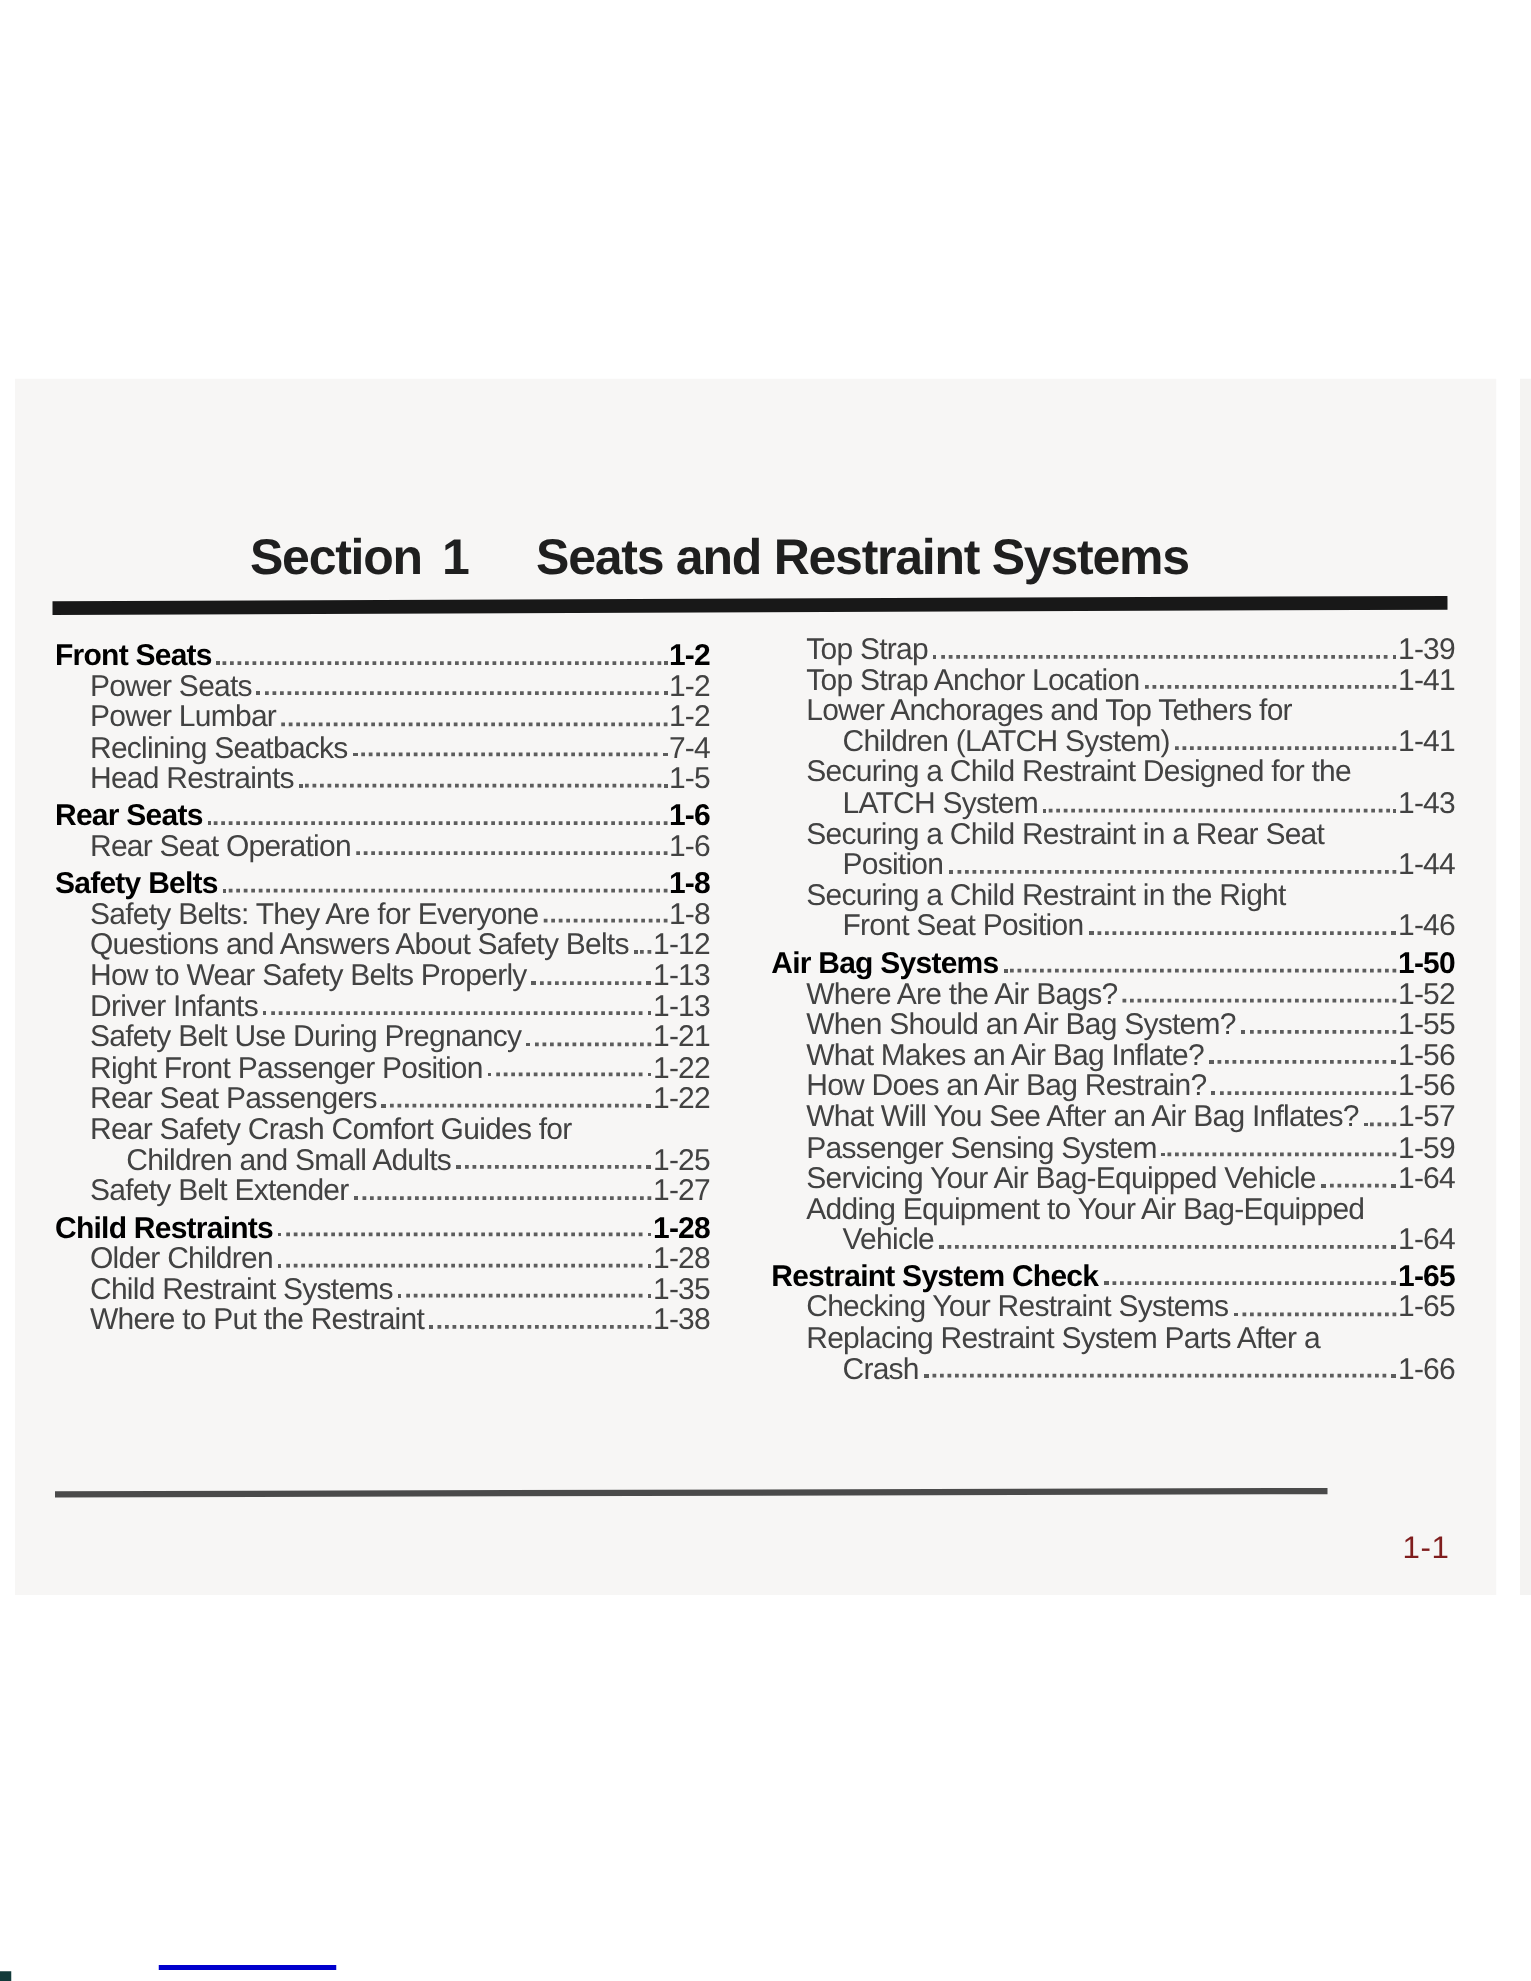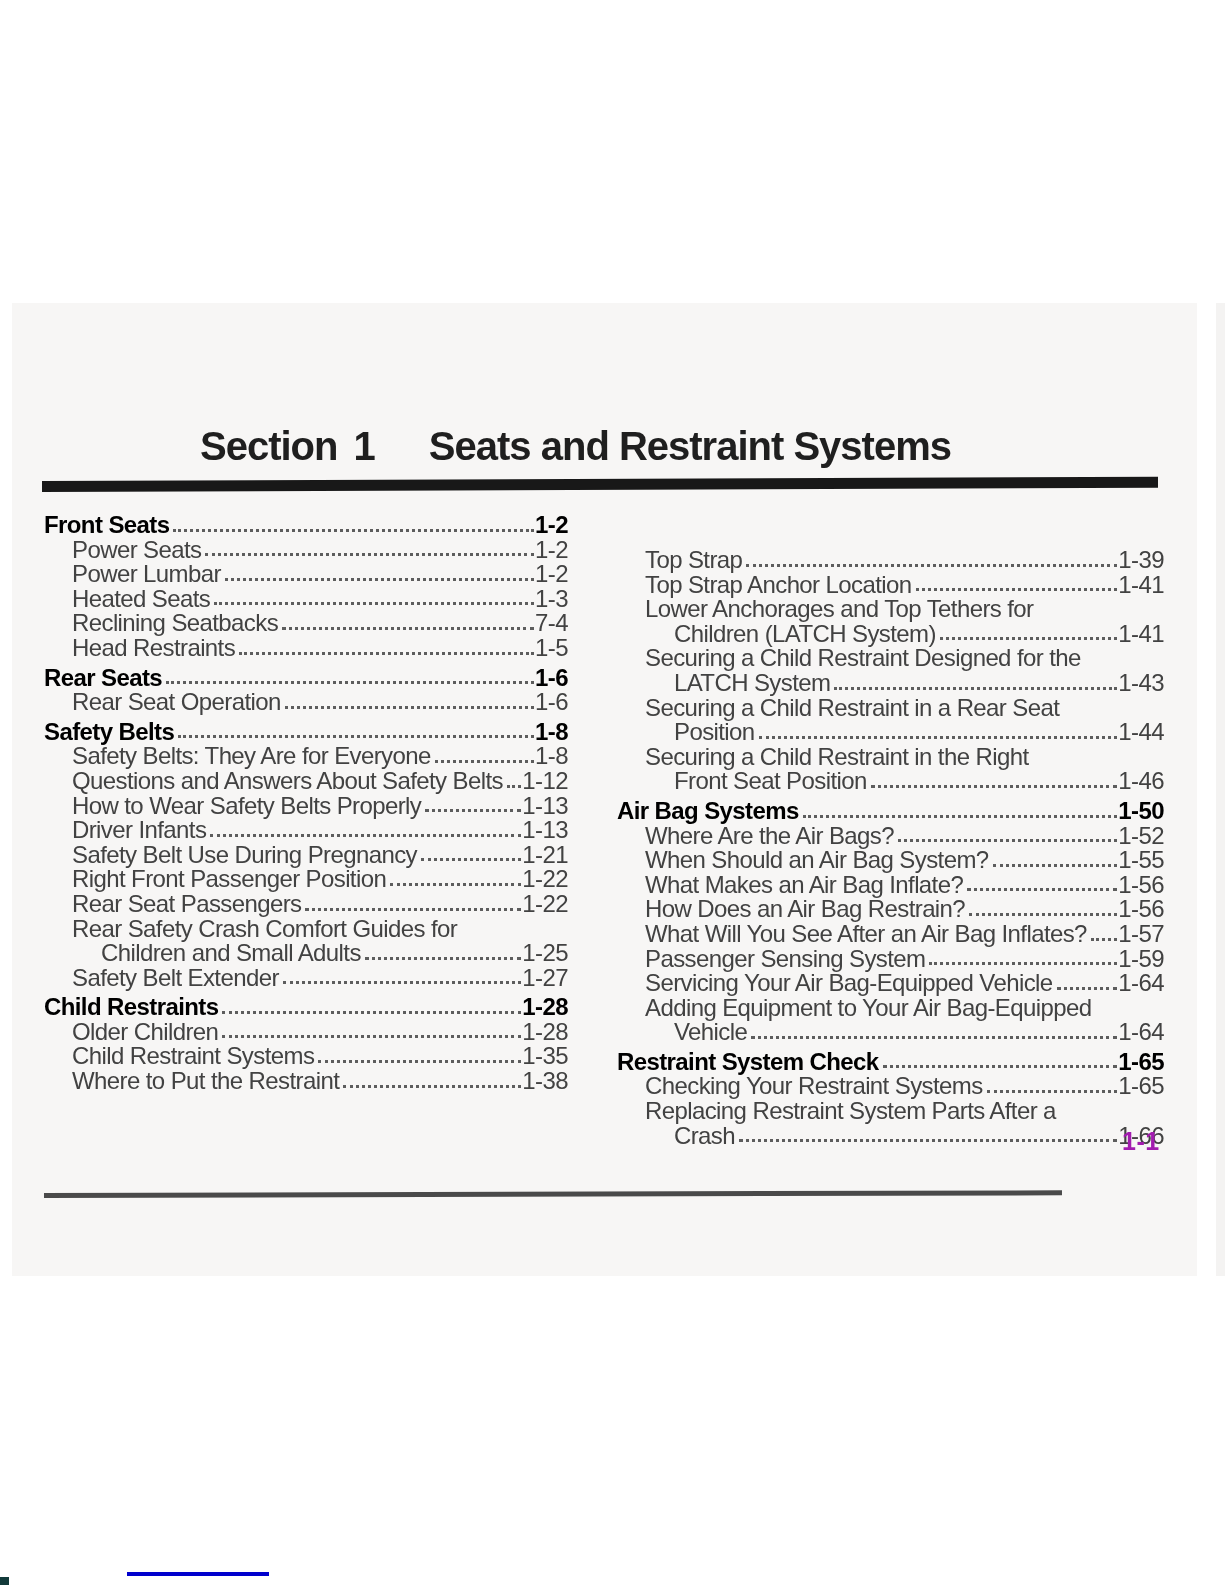--- a/index.html
+++ b/index.html
@@ -24,44 +24,43 @@
   .title-row .sec{word-spacing:6px;}
   .title-rule{
     position:absolute;left:42px;top:481px;width:1116px;height:11px;
     background:#181818;transform:rotate(-0.22deg);transform-origin:left center;
   }
   .toc{
     position:absolute;top:508px;font-size:24px;letter-spacing:-0.6px;
     color:#424242;
   }
   .toc.left{left:44px;width:524px;}
-  .toc.right{left:617px;width:547px;margin-top:40px;}
+  .toc.right{left:617px;width:547px;}
   .toc-row{
     display:flex;align-items:flex-end;height:24.6px;line-height:24.6px;
     white-space:nowrap;
   }
   .toc-row.head{
     font-weight:bold;color:#000000;margin-top:5px;
   }
   .toc-row.lvl1{padding-left:28px;}
   .toc-row.lvl2{padding-left:57px;}
   .toc-label{white-space:nowrap;}
   .toc-dots{
     flex:1;min-width:4px;border-bottom:3px dotted #5d5d5d;
     margin:0 1px 6px 4px;
   }
   .toc-page{white-space:nowrap;}
   .bottom-rule{
     position:absolute;left:44px;top:1193px;width:1018px;height:5px;
     background:#4a4a4a;transform:rotate(-0.15deg);transform-origin:left center;
   }
   .folio{
-    position:absolute;left:1122px;top:1127px;font-size:25px;color:#a21caf;
+    position:absolute;left:1122px;top:1224px;font-size:25px;color:#7f1d1d;
     letter-spacing:0.5px;
-    font-weight:bold;
   }
   .link-underline{
     position:absolute;left:127px;top:1572px;width:142px;height:4px;
     background:#0000cd;
   }
   .corner-mark{
     position:absolute;left:0px;top:1577px;width:9px;height:8px;
     background:#123a3a;
   }
 </style>
@@ -88,25 +87,20 @@
       <span class="toc-label">Power Seats</span>
       <span class="toc-dots"></span>
       <span class="toc-page">1-2</span>
     </div>
     <div class="toc-row lvl1">
       <span class="toc-label">Power Lumbar</span>
       <span class="toc-dots"></span>
       <span class="toc-page">1-2</span>
     </div>
     <div class="toc-row lvl1">
-      <span class="toc-label">Heated Seats</span>
-      <span class="toc-dots"></span>
-      <span class="toc-page">1-3</span>
-    </div>
-    <div class="toc-row lvl1">
       <span class="toc-label">Reclining Seatbacks</span>
       <span class="toc-dots"></span>
       <span class="toc-page">7-4</span>
     </div>
     <div class="toc-row lvl1">
       <span class="toc-label">Head Restraints</span>
       <span class="toc-dots"></span>
       <span class="toc-page">1-5</span>
     </div>
     <div class="toc-row lvl0 head">

